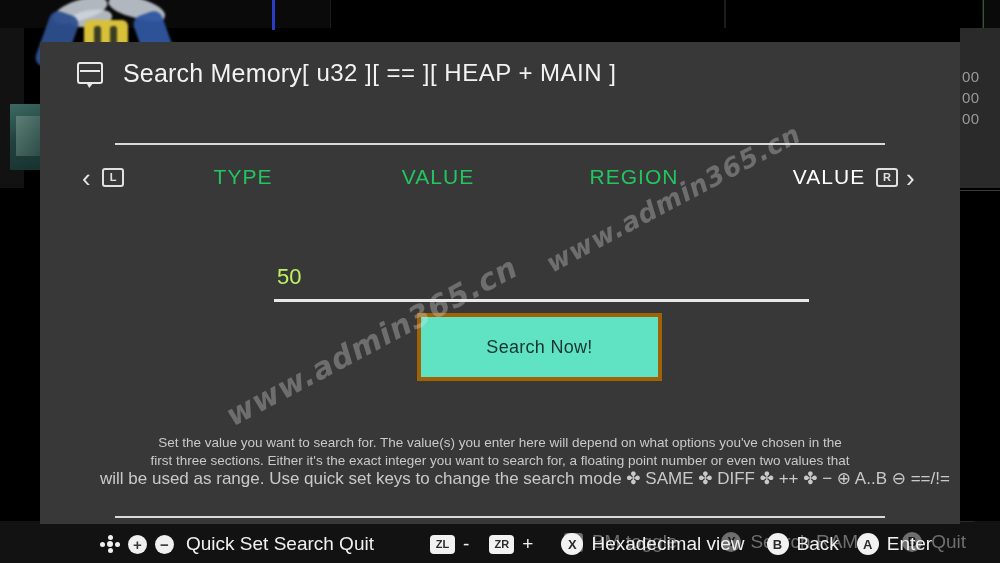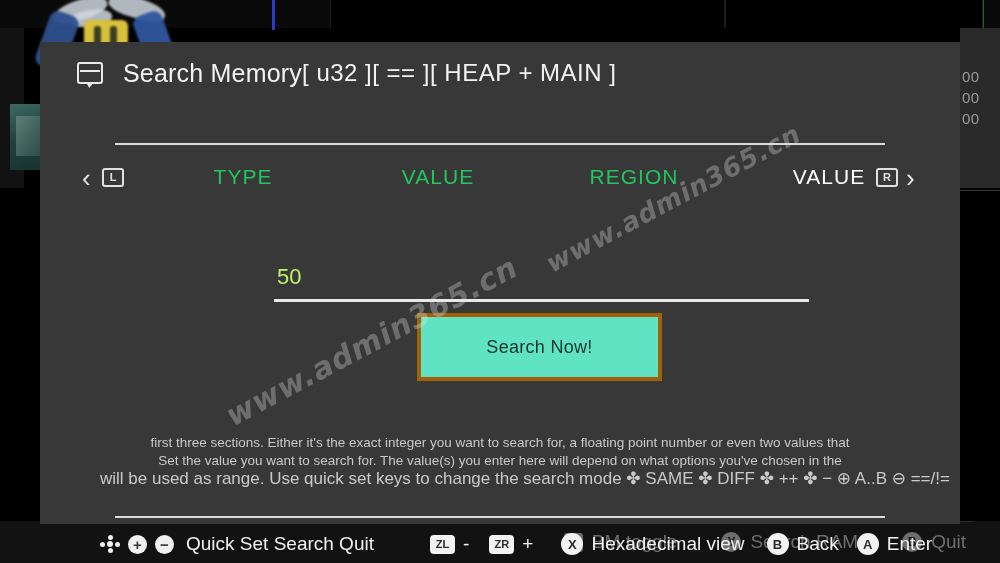--- a/index.html
+++ b/index.html
@@ -305,22 +305,22 @@
   </div>
 
   <div class="value-wrap">
     <div class="value-text" placeholder="Enter value">50</div>
     <div class="value-underline"></div>
   </div>
 
   <div class="search-btn">Search Now!</div>
 
   <div class="help">
+    <div class="ln">Set the value you want to search for. The value(s) you enter here will depend on what options you've chosen in the</div>
     <div class="ln">first three sections. Either it's the exact integer you want to search for, a floating point number or even two values that</div>
-    <div class="ln">Set the value you want to search for. The value(s) you enter here will depend on what options you've chosen in the</div>
     <div class="ln gl">will be used as range. Use quick set keys to change the search mode ✤ SAME ✤ DIFF ✤ ++ ✤ − ⊕ A..B ⊖ ==/!=</div>
   </div>
 
   <div class="hr bottom"></div>
 
   <div class="footer">
     <div class="fitem">
       <span class="dpad">
         <i class="c"></i>
           <i class="u"></i>

